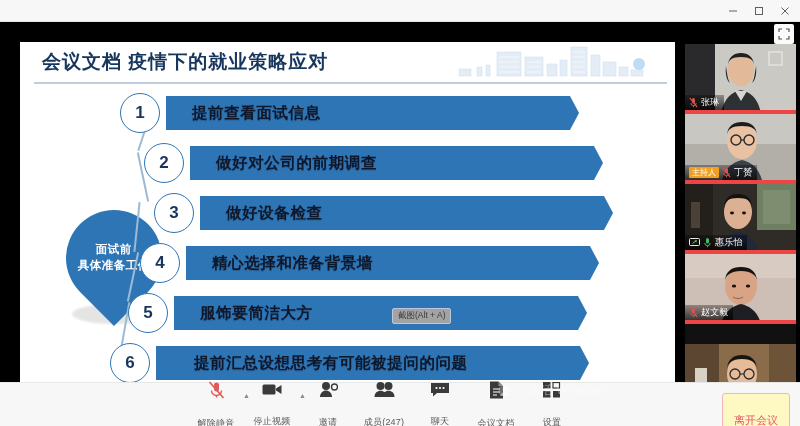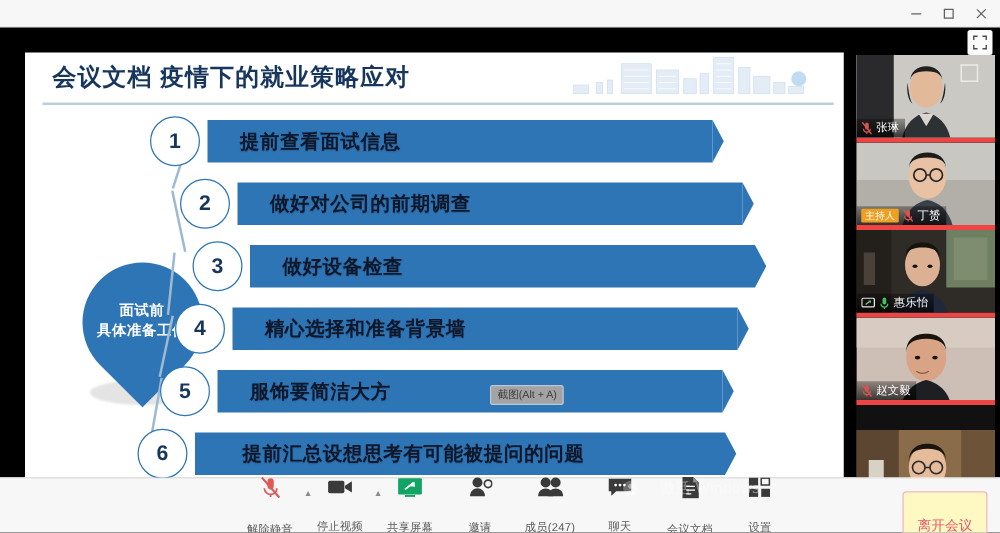--- a/index.html
+++ b/index.html
@@ -464,31 +464,20 @@
         <span class="tb-ico">
           <svg width="20" height="15" viewBox="0 0 20 15">
               <rect x="0.5" y="2.5" width="13" height="10" rx="1.5" fill="#3a3a3a"></rect>
               <path d="M14 6.5 L19.5 3 v9 L14 8.5z" fill="#3a3a3a"></path>
             </svg>
         </span>
         <span class="tb-label">停止视频</span>
         <span class="caret">▲</span>
       </div>
 
-      <div class="tb-item">
-        <span class="tb-ico">
-          <svg width="20" height="16" viewBox="0 0 20 16">
-              <rect x="0.5" y="0.5" width="19" height="13" rx="1" fill="#13a463"></rect>
-              <path d="M6 9.5 L13 4" stroke="#ffffff" stroke-width="1.4"></path>
-              <path d="M13.6 3.4 l0.4 4 l-4 -0.4z" fill="#ffffff"></path>
-              <rect x="6" y="14" width="8" height="1.5" fill="#13a463"></rect>
-            </svg>
-        </span>
-        <span class="tb-label">共享屏幕</span>
-      </div>
 
       <div class="tb-item">
         <span class="tb-ico">
           <svg width="19" height="17" viewBox="0 0 19 17">
               <circle cx="7" cy="5" r="4" fill="#3a3a3a"></circle>
               <path d="M1 16c0-4 3-6.5 6-6.5s6 2.5 6 6.5z" fill="#3a3a3a"></path>
               <circle cx="15.5" cy="6" r="3" fill="none" stroke="#3a3a3a" stroke-width="1.4"></circle>
             </svg>
         </span>
         <span class="tb-label">邀请</span>

